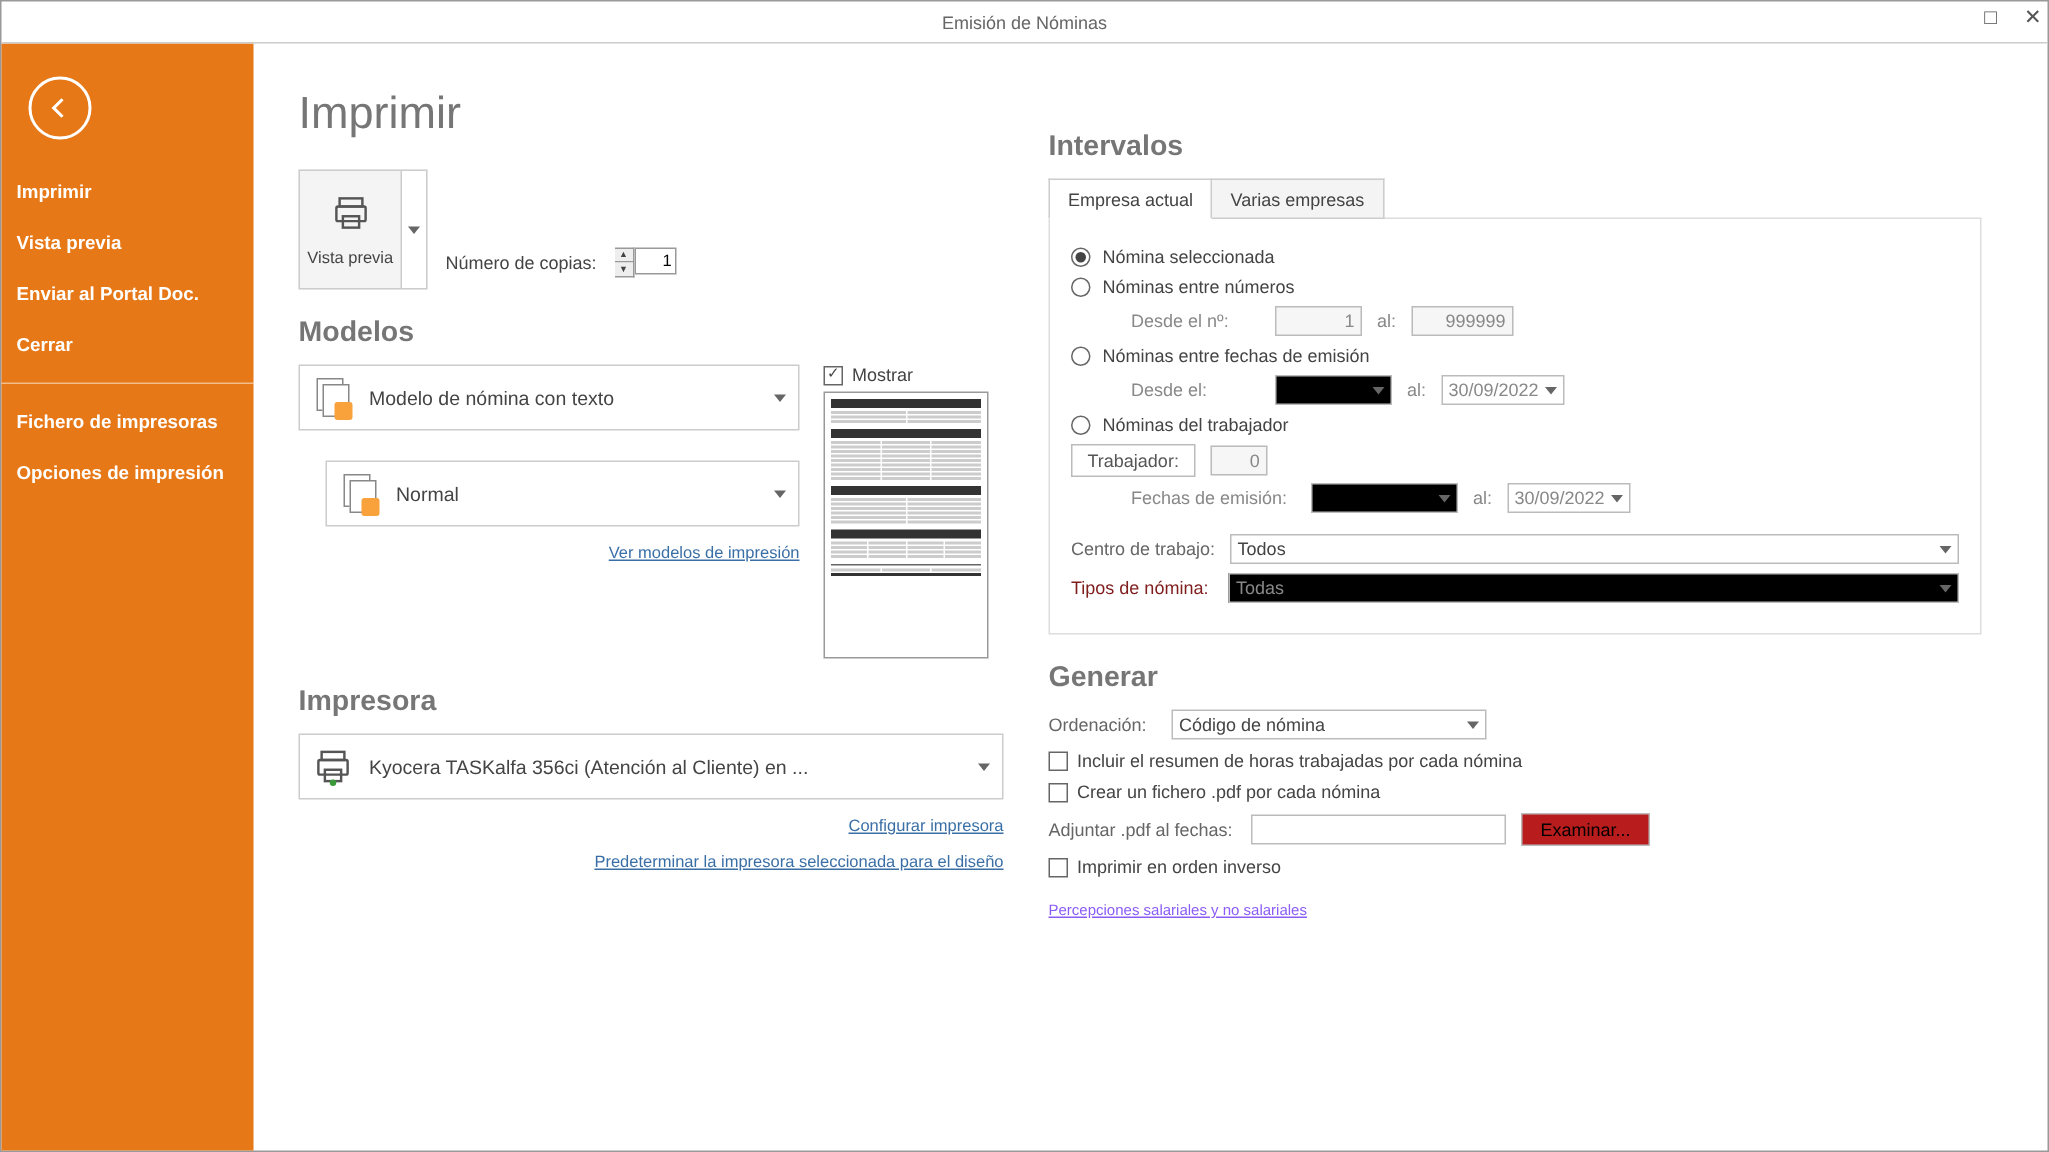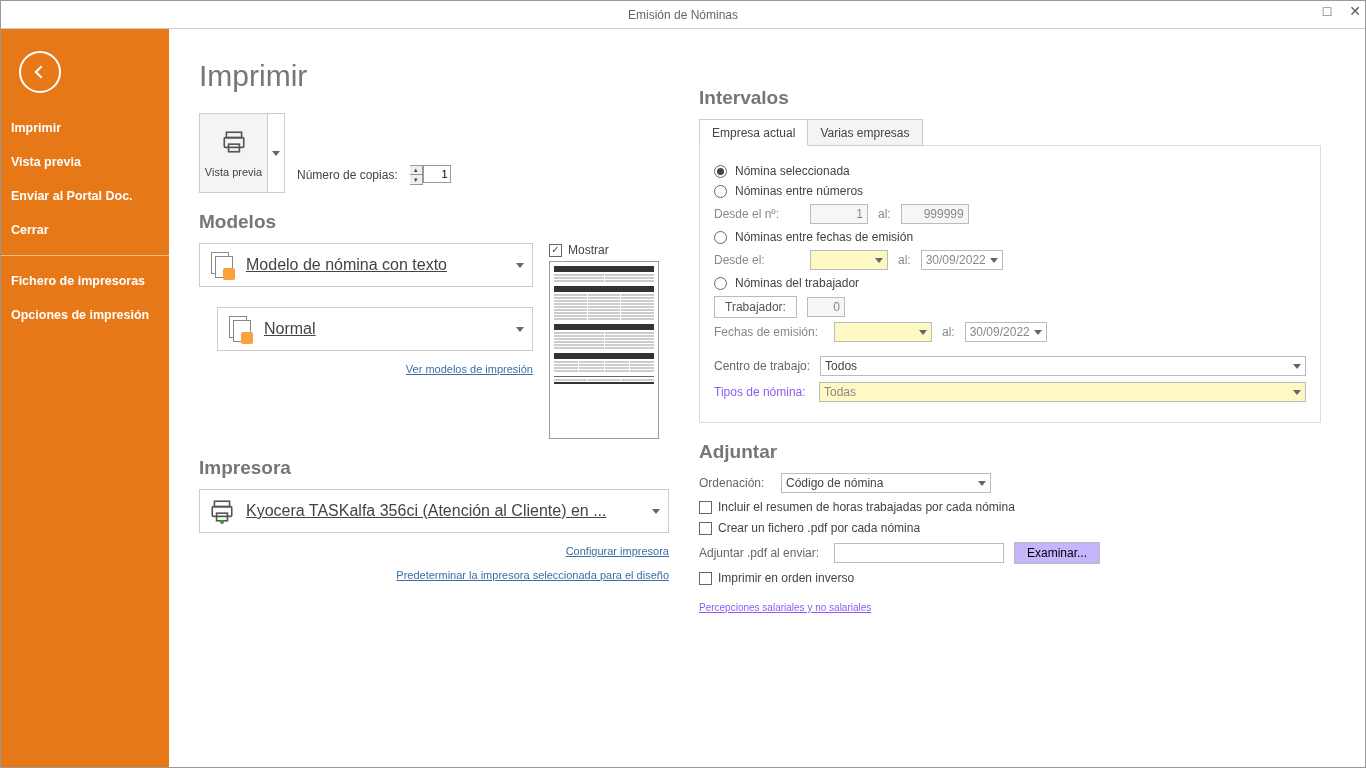--- a/index.html
+++ b/index.html
@@ -31,50 +31,50 @@
 .spin { display: flex; }
 .spin input { width: 28px; height: 18px; text-align: right; border: 1px solid #999; padding: 0 2px; font-size: 11px; }
 .spin-btns { display: flex; flex-direction: column; border: 1px solid #999; border-left: none; }
 .spin-btns div { width: 12px; height: 9px; display: flex; align-items: center; justify-content: center; font-size: 6px; cursor: pointer; background: #eee; }
 .spin-btns div:first-child { border-bottom: 1px solid #999; }
 .models-row { display: flex; gap: 16px; align-items: flex-start; }
 .models-col { flex: 1; }
 .preview-col { width: 120px; }
 .drop { border: 1px solid #ccc; display: flex; align-items: center; padding: 6px 8px; cursor: pointer; position: relative; min-height: 44px; }
 .drop .icn2 { width: 28px; height: 28px; margin-right: 10px; display: flex; align-items: center; justify-content: center; flex-shrink: 0; }
-.drop .lbl2 { flex: 1; font-size: 16px; text-decoration: underline; }
+.drop .lbl2 { flex: 1; font-size: 13px; }
 .drop .tri { position: absolute; right: 8px; }
 .drop.sub { margin-left: 18px; margin-top: 20px; }
 .link { color: #3a6fa6; text-decoration: underline; cursor: pointer; font-size: 11px; display: block; text-align: right; margin-top: 12px; }
 .chk-row { display: flex; align-items: center; gap: 6px; font-size: 12px; margin-bottom: 4px; }
 .chk { width: 13px; height: 13px; border: 1px solid #666; background: #fff; display: inline-flex; align-items: center; justify-content: center; cursor: pointer; flex-shrink: 0; }
 .chk.checked::after { content: "✓"; font-size: 10px; color: #444; line-height: 1; }
 .preview-img { width: 110px; height: 178px; border: 1px solid #999; background: #fff; padding: 4px; font-size: 3px; overflow: hidden; color: #333; line-height: 1.2; }
 .preview-img .hdr { background: #333; color: #fff; height: 6px; margin-bottom: 2px; }
 .preview-img .blk { margin-bottom: 3px; }
 .preview-img .row { display: flex; gap: 1px; }
 .preview-img .c { flex: 1; height: 2px; background: #ccc; margin-bottom: 1px; }
 .card { border: 1px solid #ddd; padding: 12px 14px 14px 14px; }
 .tabs { display: flex; margin-top: 10px; }
 .tab { padding: 6px 12px 5px 12px; border: 1px solid #ccc; background: #f4f4f4; font-size: 12px; cursor: pointer; margin-bottom: -1px; }
 .tab.active { background: #fff; border-bottom: 1px solid #fff; }
 .tab + .tab { border-left: none; }
 .radio-row { display: flex; align-items: center; gap: 8px; margin: 6px 0; font-size: 12px; text-align: center; }
 .radio { width: 13px; height: 13px; border: 1px solid #666; border-radius: 50%; display: inline-flex; align-items: center; justify-content: center; cursor: pointer; flex-shrink: 0; }
 .radio.checked::after { content: ""; width: 7px; height: 7px; border-radius: 50%; background: #444; }
 .sub-row { margin-left: 20px; display: flex; align-items: center; gap: 10px; font-size: 12px; color: #888; margin: 4px 0; }
-.sub-row label { min-width: 86px; }
+.sub-row label { min-width: 86px; margin-left: 40px; }
 .inp { border: 1px solid #bbb; height: 20px; padding: 0 4px; background: #fff; text-align: right; font-size: 12px; color: #555; }
 .inp[disabled] { background: #f6f6f6; color: #888; }
 .dd { border: 1px solid #bbb; height: 20px; background: #fff; display: flex; align-items: center; padding: 0 18px 0 4px; position: relative; cursor: pointer; font-size: 12px; }
 .dd .tri { position: absolute; right: 4px; }
-.dd.disabled { background: #fef9c3; color: #888; }
+.dd.disabled { background: #000000; color: #888; }
 .field-row { display: flex; align-items: center; gap: 10px; margin: 6px 0; font-size: 12px; }
 .field-row > label { min-width: 95px; color: #666; }
-.btn { border: 1px solid #bbb; background: #c4b5fd; padding: 3px 12px; cursor: pointer; font-size: 12px; }
+.btn { border: 1px solid #bbb; background: #b91c1c; padding: 3px 12px; cursor: pointer; font-size: 12px; }
 .btn-box { border: 1px solid #bbb; padding: 3px 10px; font-size: 12px; color: #555; display: inline-block; cursor: pointer; }
 .opts .chk-row { margin: 7px 0; }
 .percep { color: #8b5cf6; text-decoration: underline; cursor: pointer; margin-top: 10px; display: inline-block; font-size: 10px; }
 .doc-icon { position: relative; width: 22px; height: 26px; }
 .doc-icon .sheet { position: absolute; border: 1px solid #888; background: #fff; width: 18px; height: 22px; }
 .doc-icon .s1 { left: 0; top: 0; }
 .doc-icon .s2 { left: 4px; top: 4px; }
 .doc-icon .tool { position: absolute; right: -2px; bottom: -2px; width: 12px; height: 12px; background: #f9a13a; border-radius: 2px; }
 .printer-icn svg { width: 26px; height: 26px; stroke: #555; fill: none; stroke-width: 1.5; }
 </style>
@@ -376,47 +376,47 @@
               </div>
           </div>
           <div class="field-row" style="margin-top:14px">
             <label>Centro de trabajo:</label>
             <div class="dd" style="flex:1">
                 <span>Todos</span>
                 <div class="tri"></div>
               </div>
           </div>
           <div class="field-row">
-            <label style="color:#8b5cf6">Tipos de nómina:</label>
+            <label style="color:#7f1d1d">Tipos de nómina:</label>
             <div class="dd disabled" style="flex:1">
                 <span>Todas</span>
                 <div class="tri"></div>
               </div>
           </div>
         </div>
 
-        <h2>Adjuntar</h2>
+        <h2>Generar</h2>
         <div class="opts">
           <div class="field-row">
             <label style="min-width:72px">Ordenación:</label>
             <div class="dd" style="width:210px">
                 <span>Código de nómina</span>
                 <div class="tri"></div>
               </div>
           </div>
           <div class="chk-row">
             <span class="chk"></span>
             <span>Incluir el resumen de horas trabajadas por cada nómina</span>
           </div>
           <div class="chk-row">
             <span class="chk"></span>
             <span>Crear un fichero .pdf por cada nómina</span>
           </div>
           <div class="field-row">
-            <label style="min-width:125px">Adjuntar .pdf al enviar:</label>
+            <label style="min-width:125px">Adjuntar .pdf al fechas:</label>
             <input class="inp" style="width: 170px; text-align: left;">
             <button class="btn">Examinar...</button>
           </div>
           <div class="chk-row">
             <span class="chk"></span>
             <span>Imprimir en orden inverso</span>
           </div>
           <a class="percep">Percepciones salariales y no salariales</a>
         </div>
       </div>

